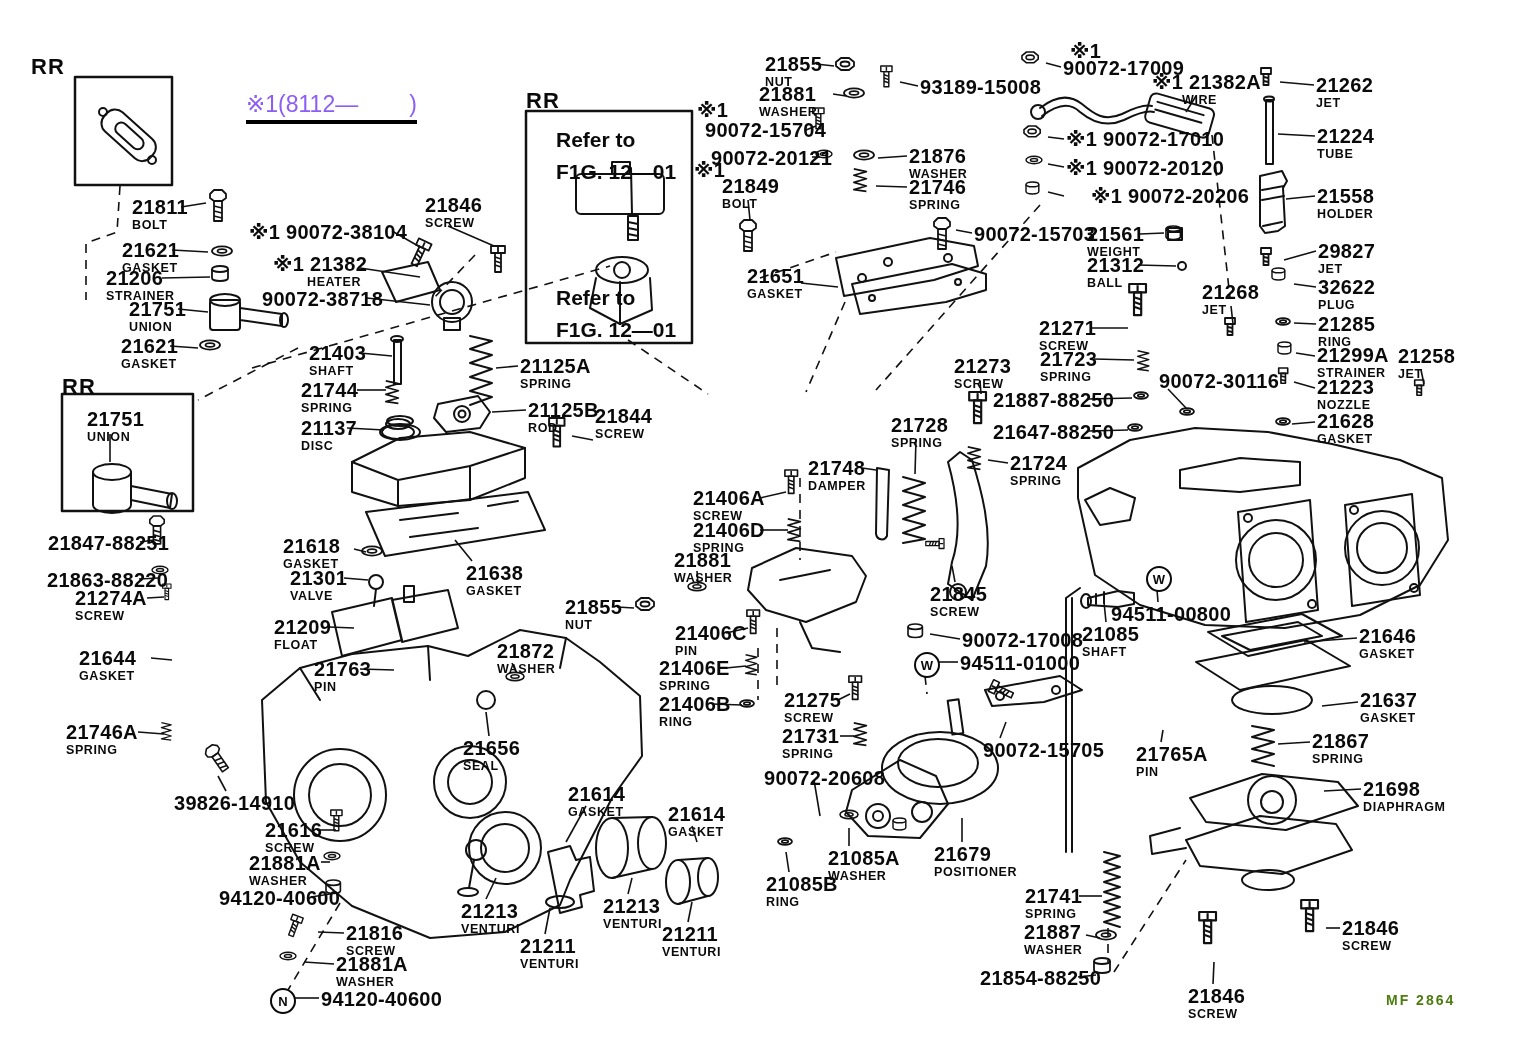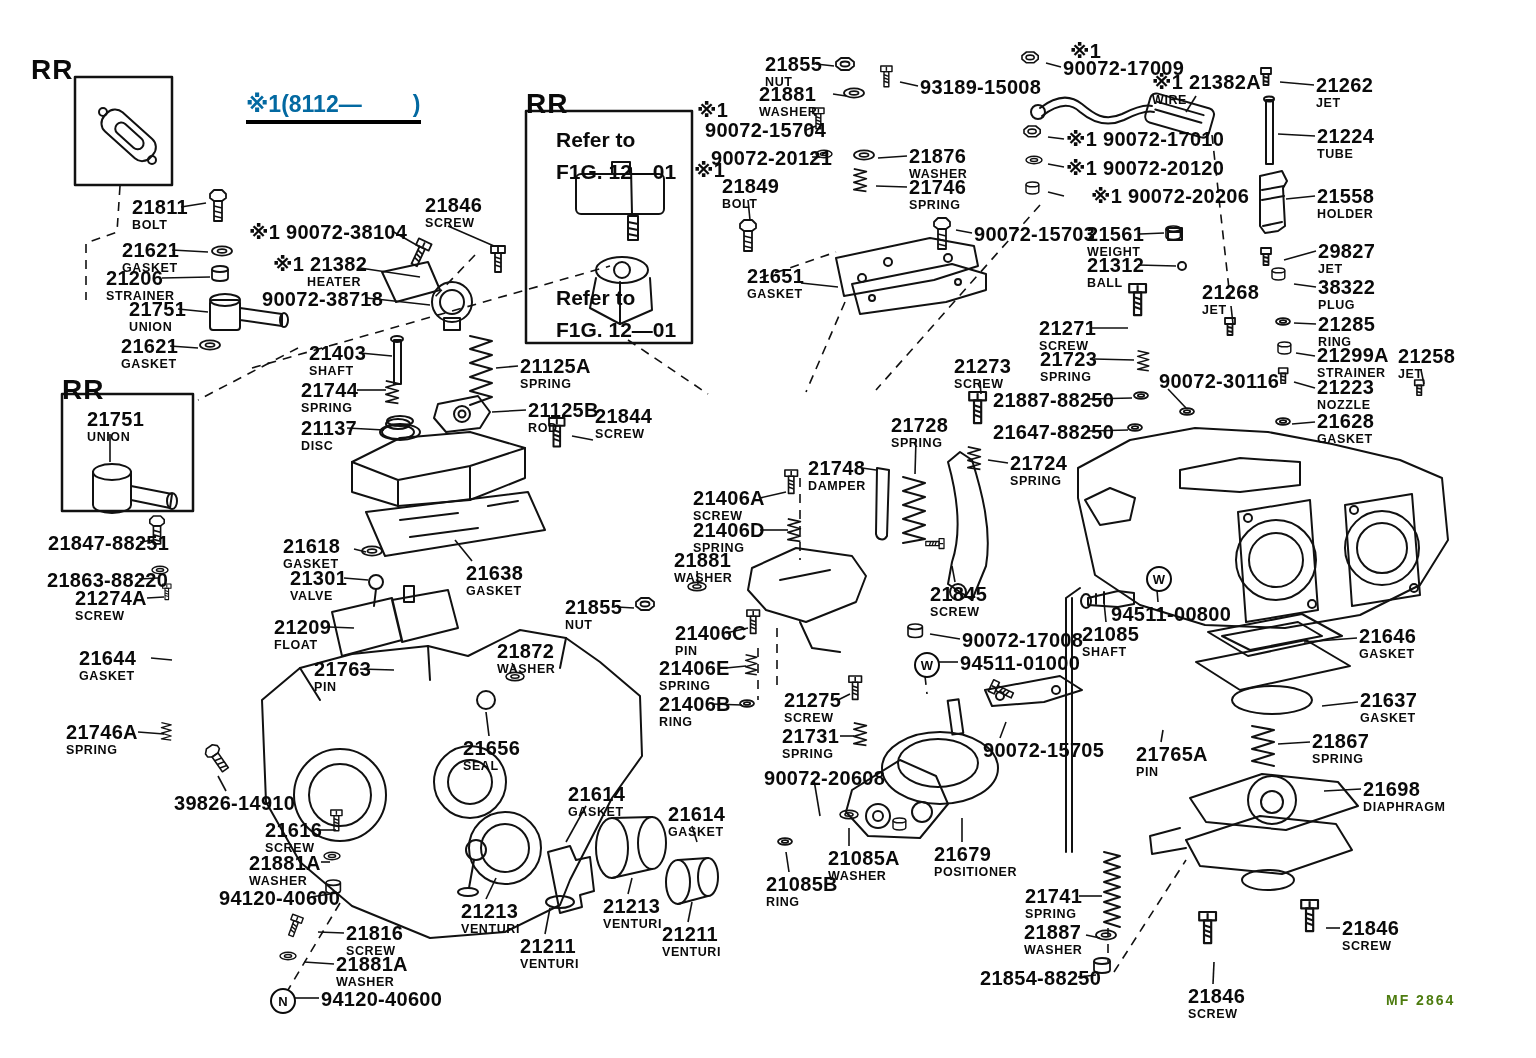--- a/index.html
+++ b/index.html
@@ -3,23 +3,23 @@
 <meta charset="utf-8">
 <style>
   html,body{margin:0;padding:0;background:#fff;}
   #canvas{position:relative;width:1536px;height:1058px;background:#fff;overflow:hidden;
           font-family:"Liberation Sans","DejaVu Sans",sans-serif;}
   #lineart{position:absolute;left:0;top:0;}
   .plabel{position:absolute;color:#0a0a0a;}
   .pnum{font-weight:bold;font-size:20px;line-height:1;letter-spacing:.3px;white-space:pre;
         font-family:"Liberation Sans","DejaVu Sans",sans-serif;}
   .pname{font-weight:bold;font-size:12.5px;line-height:1;letter-spacing:.6px;margin-top:2px;white-space:pre;}
-  .rrtag{position:absolute;font-weight:bold;font-size:28px;line-height:1;color:#0a0a0a;letter-spacing:1px;}
+  .rrtag{position:absolute;font-weight:bold;font-size:22px;line-height:1;color:#0a0a0a;letter-spacing:1px;}
   .refer{position:absolute;font-weight:bold;font-size:21px;line-height:1.5;color:#0a0a0a;white-space:pre;}
-  .note{position:absolute;font-weight:bold;font-size:23px;line-height:1;color:#0369a1;
+  .note{position:absolute;font-weight:normal;font-size:23px;line-height:1;color:#8b5cf6;
         border-bottom:4px solid #000;padding-bottom:4px;white-space:pre;text-align:center;}
   .badge{position:absolute;width:22px;height:22px;border:2.2px solid #0a0a0a;border-radius:50%;
          display:flex;align-items:center;justify-content:center;font-weight:bold;font-size:13px;color:#0a0a0a;background:#fff;}
   .footer{position:absolute;font-weight:bold;font-size:14px;color:#4d7c0f;letter-spacing:2px;}
 </style>
 </head>
 <body>
 
 <div id="canvas">
 
@@ -532,40 +532,40 @@
         <div class="pnum">※1 90072-17010</div>
       </div>
       <div class="plabel" style="left: 1066px; top: 158px;">
         <div class="pnum">※1 90072-20120</div>
       </div>
       <div class="plabel" style="left: 1066px; top: 186px; margin-left: 25px;">
         <div class="pnum">※1 90072-20206</div>
       </div>
       <div class="plabel" style="left: 1152px; top: 72px;">
         <div class="pnum">※1 21382A</div>
-        <div class="pname" style="">WIRE</div>
+        <div class="pname" style="margin-left: 30px;">WIRE</div>
       </div>
       <div class="plabel" style="left: 1316px; top: 75px;">
         <div class="pnum">21262</div>
         <div class="pname">JET</div>
       </div>
       <div class="plabel" style="left: 1317px; top: 126px;">
         <div class="pnum">21224</div>
         <div class="pname">TUBE</div>
       </div>
       <div class="plabel" style="left: 1317px; top: 186px;">
         <div class="pnum">21558</div>
         <div class="pname">HOLDER</div>
       </div>
       <div class="plabel" style="left: 1318px; top: 241px;">
         <div class="pnum">29827</div>
         <div class="pname">JET</div>
       </div>
       <div class="plabel" style="left: 1318px; top: 277px;">
-        <div class="pnum">38322</div>
+        <div class="pnum">32622</div>
         <div class="pname">PLUG</div>
       </div>
       <div class="plabel" style="left: 1202px; top: 282px;">
         <div class="pnum">21268</div>
         <div class="pname">JET</div>
       </div>
       <div class="plabel" style="left: 1318px; top: 314px;">
         <div class="pnum">21285</div>
         <div class="pname">RING</div>
       </div>

